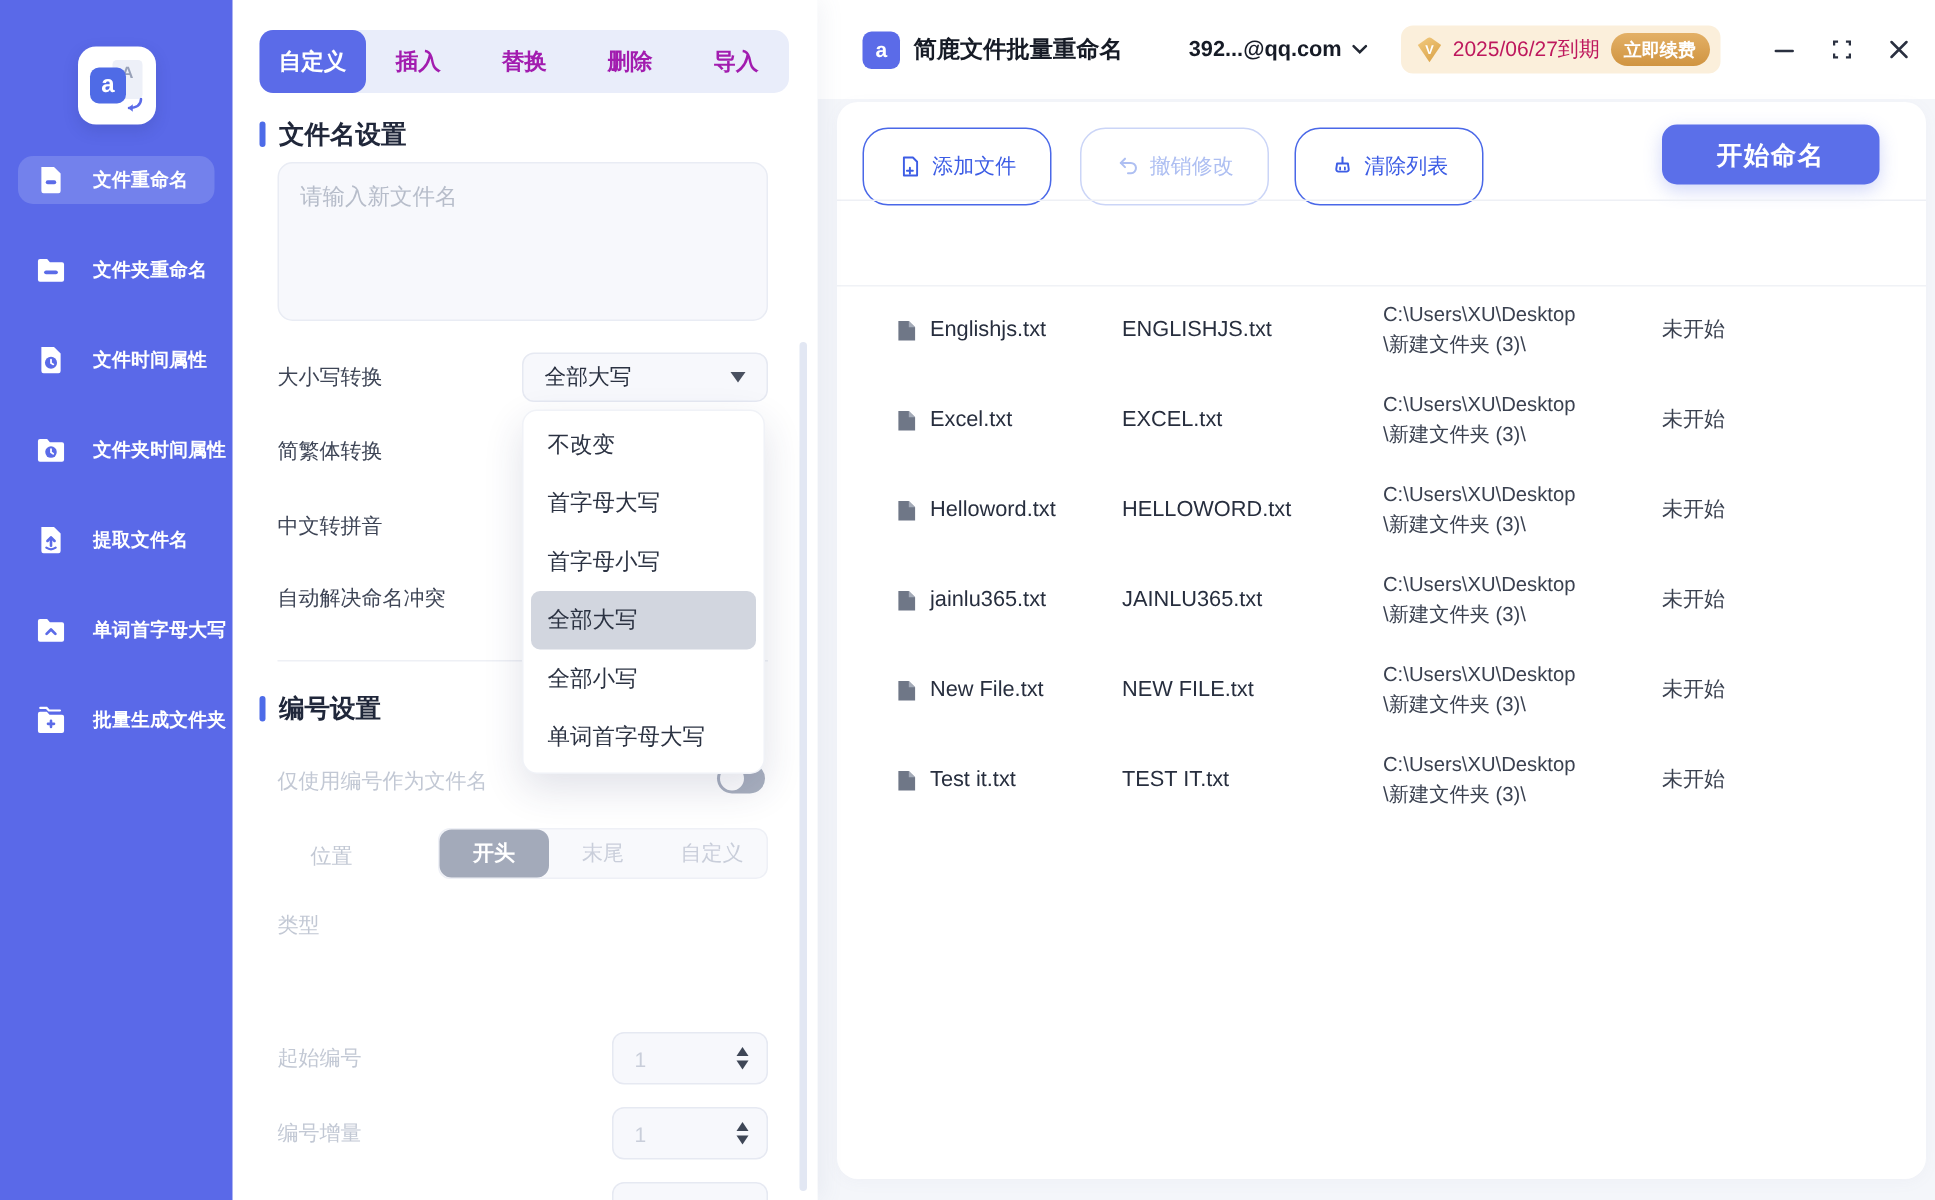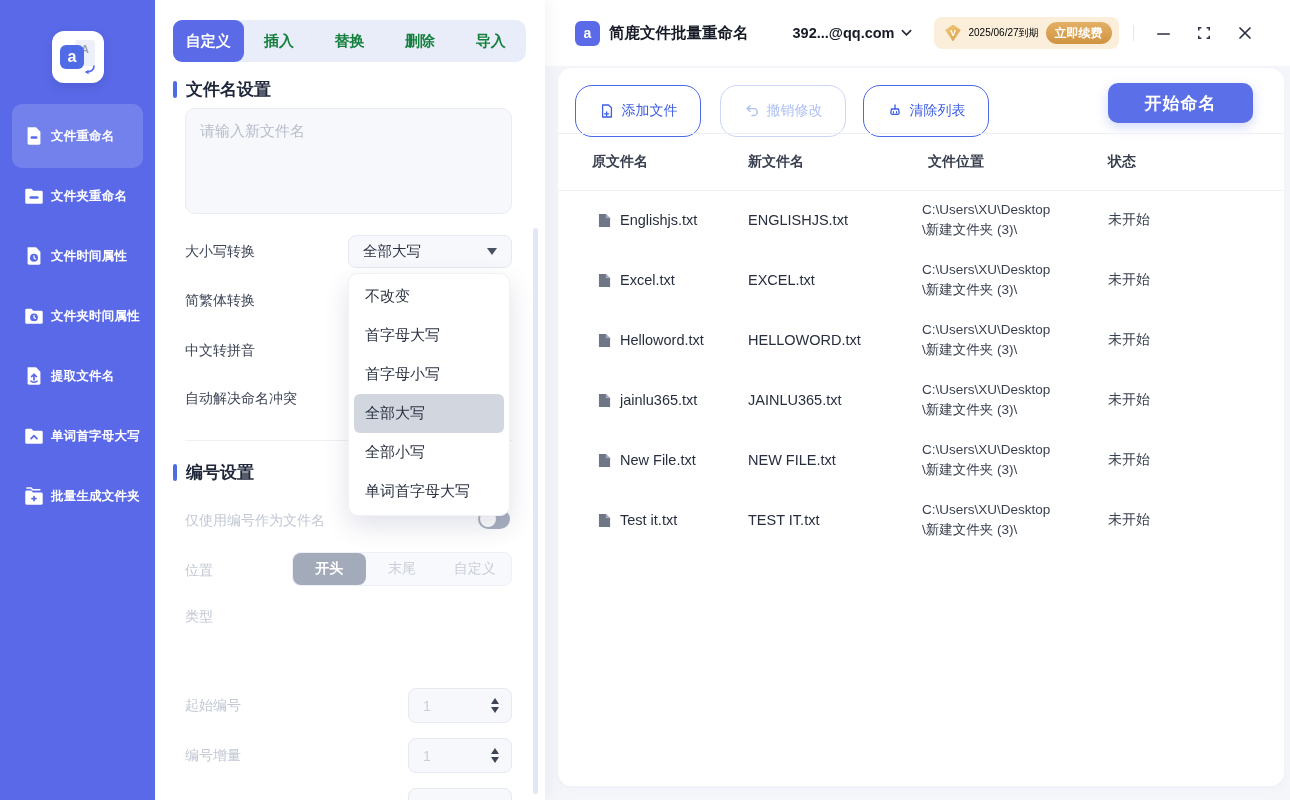--- a/index.html
+++ b/index.html
@@ -5,30 +5,30 @@
   * { margin:0; padding:0; box-sizing:border-box; }
   html,body { width:1290px; height:800px; overflow:hidden; }
   body { font-family:"Liberation Sans","DejaVu Sans",sans-serif; background:#fff; position:relative; color:#2B3242; }
 
   
   .sidebar { position:absolute; left:0; top:0; width:155px; height:800px; background:#5A69E8; z-index:3; }
   .logo-card { position:absolute; left:52px; top:31px; width:52px; height:52px; background:#fff; border-radius:12px; box-shadow:0 4px 10px rgba(40,50,120,.18); }
   .logo-page { position:absolute; right:9px; top:9px; width:20px; height:26px; background:#EDF0F8; border-radius:3px; color:#98A1B8; font-size:11px; font-weight:700; text-align:center; line-height:18px; }
   .logo-a { position:absolute; left:8px; top:14px; width:24px; height:24px; background:#4F6BE6; border-radius:6px; color:#fff; font-size:16px; font-weight:800; text-align:center; line-height:23px; }
   .logo-arrow { position:absolute; right:8px; bottom:8px; width:14px; height:10px; }
-  .side-item { position:absolute; left:12px; width:131px; height:64px; display:flex; align-items:center; padding-left:11px; gap:6px; border-radius:10px; cursor:pointer; }
+  .side-item { position:absolute; left:12px; width:131px; height:32px; display:flex; align-items:center; padding-left:11px; gap:17px; border-radius:10px; cursor:pointer; }
   .side-item.active { background:#7381EC; }
   .side-icon { width:22px; height:22px; flex:0 0 22px; display:flex; align-items:center; justify-content:center; }
   .side-icon svg { display:block; }
   .side-label { color:#fff; font-size:12.5px; font-weight:700; white-space:nowrap; letter-spacing:.2px; }
 
   
   .mid-panel { position:absolute; left:155px; top:0; width:390px; height:800px; background:#fff; z-index:2; box-shadow:4px 0 14px rgba(100,110,150,.08); }
   .tabs { position:absolute; left:18px; top:20px; width:353px; height:42px; background:#E9EDFA; border-radius:10px; display:flex; }
-  .tab { flex:1; display:flex; align-items:center; justify-content:center; font-size:15px; font-weight:700; color:#15803d; cursor:pointer; border-radius:9px; }
+  .tab { flex:1; display:flex; align-items:center; justify-content:center; font-size:15px; font-weight:700; color:#a21caf; cursor:pointer; border-radius:9px; }
   .tab.active { background:#5B6BE8; color:#fff; }
   .sec-head { position:absolute; left:18px; display:flex; align-items:center; gap:9px; }
   .sec-bar { width:4px; height:17px; background:#4D6BE8; border-radius:2px; }
   .sec-title { font-size:17px; font-weight:700; color:#20273A; }
   .name-area { position:absolute; left:30px; top:108px; width:327px; height:106px; background:#F7F8FC; border:1px solid #E9ECF4; border-radius:10px; padding:13px 14px; font-size:15px; color:#2B3242; resize:none; outline:none; font-family:inherit; }
   .name-area::placeholder { color:#B7BDCA; }
   .p-label { position:absolute; left:30px; font-size:14px; color:#3E4556; white-space:nowrap; }
   .p-label.dim { color:#C2C8D4; }
   .select { position:absolute; left:193px; top:235px; width:164px; height:33px; background:#F7F8FC; border:1px solid #E6E9F2; border-radius:8px; display:flex; align-items:center; padding:0 14px; cursor:pointer; }
   .select-value { font-size:14.5px; color:#2B3242; flex:1; }
@@ -51,21 +51,21 @@
 
   
   .main { position:absolute; left:545px; top:0; width:745px; height:800px; background:#F4F6FA; }
   .titlebar { position:absolute; left:0; top:0; width:745px; height:66px; background:#fff; display:flex; align-items:center; padding:0 36px 0 30px; }
   .app-icon { width:25px; height:25px; background:#5B6BE8; border-radius:6px; color:#fff; font-size:14px; font-weight:800; text-align:center; line-height:24px; flex:0 0 25px; }
   .app-title { margin-left:9px; font-size:15.5px; font-weight:700; color:#161B26; white-space:nowrap; }
   .account { margin-left:44px; display:flex; align-items:center; gap:7px; cursor:pointer; }
   .account-text { font-size:14.5px; font-weight:700; color:#161B26; }
   .badge { margin-left:22px; height:32px; background:#FBEFDB; border-radius:8px; display:flex; align-items:center; padding:0 7px 0 10px; gap:7px; }
   .gem { width:17px; height:17px; background:linear-gradient(145deg,#F3CC82,#D79E42); clip-path:polygon(50% 0,96% 32%,50% 100%,4% 32%); color:#fff; font-size:8.5px; font-weight:800; text-align:center; line-height:17px; }
-  .badge-text { font-size:10px; color:#000000; white-space:nowrap; }
+  .badge-text { font-size:14px; color:#be185d; white-space:nowrap; }
   .renew-btn { height:22px; padding:0 9px; background:linear-gradient(180deg,#E3B066,#D09441); border:none; border-radius:12px; color:#fff; font-size:12px; font-weight:700; cursor:pointer; white-space:nowrap; font-family:inherit; }
   .tb-sep { width:1px; height:16px; background:#E5E7ED; margin-left:14px; }
   .win-btn { background:none; border:none; cursor:pointer; padding:0; display:flex; align-items:center; justify-content:center; width:18px; height:18px; }
   .win-min { margin-left:21px; }
   .win-max { margin-left:24px; }
   .win-close { margin-left:24px; }
 
   .card { position:absolute; left:13px; top:68px; width:726px; height:718px; background:#fff; border-radius:14px; box-shadow:0 2px 10px rgba(130,140,170,.05); }
   .tool-btn { position:absolute; top:17px; height:52px; width:126px; background:#fff; border:1.5px solid #4A68E8; border-radius:17px; display:flex; align-items:center; justify-content:center; gap:7px; color:#3D5DE5; font-size:14px; cursor:pointer; font-family:inherit; }
   .tool-btn.disabled { border-color:#CBD5F7; color:#AEBFF2; }
@@ -200,21 +200,21 @@
   <div class="sec-head" style="top:461px;">
     <span class="sec-bar"></span>
     <span class="sec-title">编号设置</span>
   </div>
 
   <div class="p-label dim" style="top:512px;">仅使用编号作为文件名</div>
   <div class="toggle" style="left:323px; top:509px;">
       <span class="knob"></span>
     </div>
 
-  <div class="p-label dim" style="top:562px;">位置</div>
+  <div class="p-label dim" style="top:562px;margin-left:22px;">位置</div>
   <div class="seg" style="left:137px; top:552px; width:220px;" id="seg-position">
       <div class="seg-opt selected">开头</div>
       <div class="seg-opt">末尾</div>
       <div class="seg-opt">自定义</div>
     </div>
 
   <div class="p-label dim" style="top:608px;">类型</div>
 
   <div class="p-label dim" style="top:697px;">起始编号</div>
   <div class="spinner" style="top:688px;">
@@ -304,26 +304,20 @@
           <path d="M10 2.5V7" stroke="currentColor" stroke-width="1.7" stroke-linecap="round"></path>
           <path d="M5.5 7.5h9l.7 4.6a1.9 1.9 0 0 1-1.9 2.2H6.7a1.9 1.9 0 0 1-1.9-2.2z" stroke="currentColor" stroke-width="1.6" stroke-linejoin="round"></path>
           <path d="M8 10.8v1.8M12 10.8v1.8" stroke="currentColor" stroke-width="1.5" stroke-linecap="round"></path>
         </svg>
       <span>清除列表</span>
     </button>
     <button class="start-btn">开始命名</button>
 
     <div class="card-div"></div>
 
-    <div class="thead">
-      <span class="th col1">原文件名</span>
-      <span class="th col2">新文件名</span>
-      <span class="th col3">文件位置</span>
-      <span class="th col4">状态</span>
-    </div>
     <div class="thead-div"></div>
 
     <div class="rows" id="rows">
         <div class="t-row">
     <span class="cell cell-old">
       <svg width="13" height="15" viewBox="0 0 14 16">
               <path d="M1 1h7.5L13 5.5V15H1z" fill="#6F7787"></path>
               <path d="M8.5 1 13 5.5H8.5z" fill="#A4ABB8"></path>
             </svg>
       <span class="old-name">Englishjs.txt</span>

